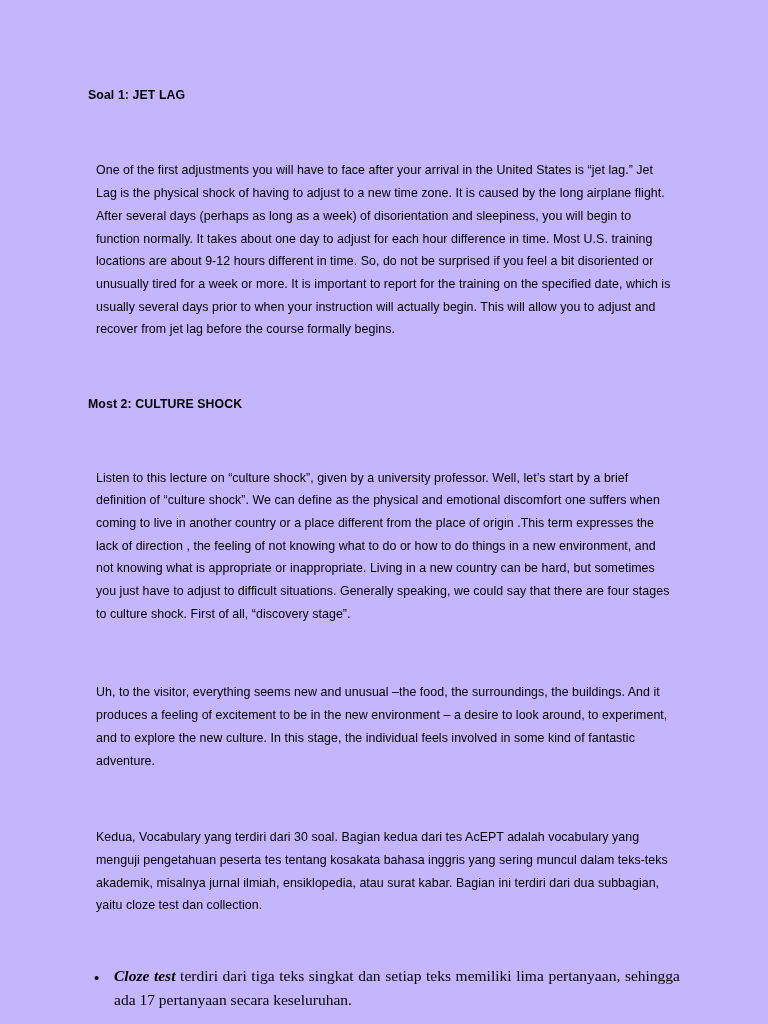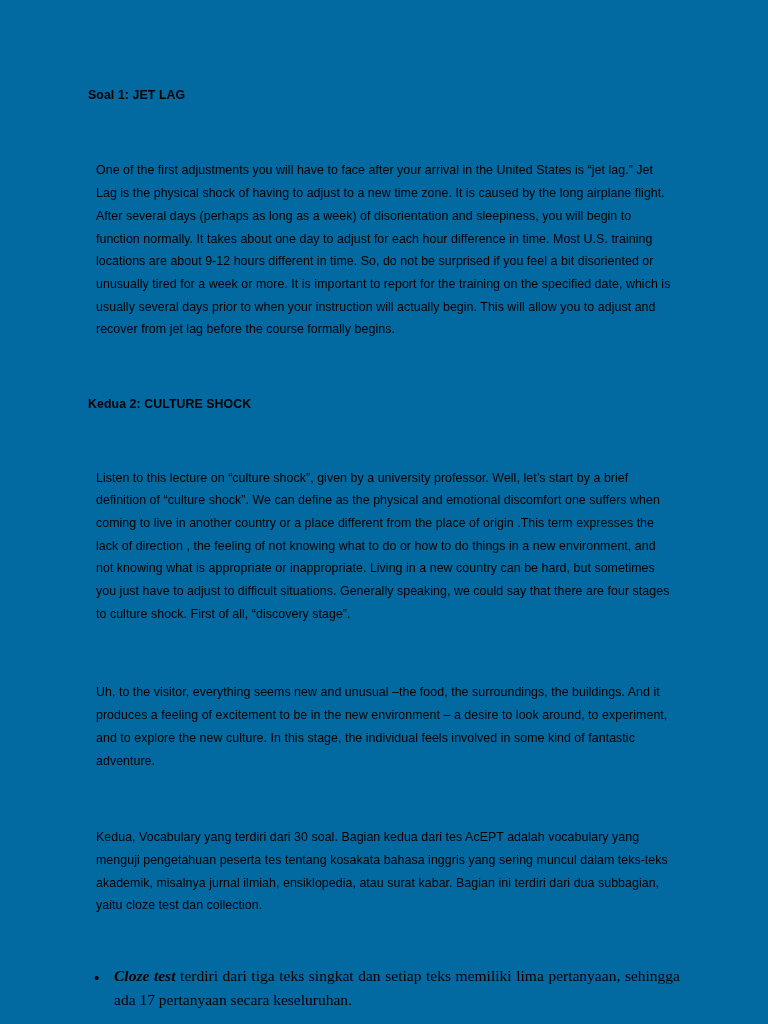--- a/index.html
+++ b/index.html
@@ -11,21 +11,21 @@
     width: 768px;
     height: 1024px;
     font-family: "Liberation Sans", sans-serif;
     color: #000000;
     overflow: hidden;
   }
   .page {
     position: relative;
     width: 768px;
     height: 1024px;
-    background: #0369a1;
+    background: #c4b5fd;
     box-sizing: border-box;
     padding: 86px 90px 0 88px;
   }
   .doc-body {
     width: 592px;
   }
   .heading {
     font-size: 12.3px;
     font-weight: bold;
     line-height: 1.5;
@@ -82,21 +82,21 @@
 
 <div class="page">
   <div class="doc-body">
 
     <p class="heading">Soal 1: JET LAG</p>
     <div class="gap-after-heading-1"></div>
 
     <p class="para">One of the first adjustments you will have to face after your arrival in the United States is “jet lag.” Jet Lag is the physical shock of having to adjust to a new time zone. It is caused by the long airplane flight. After several days (perhaps as long as a week) of disorientation and sleepiness, you will begin to function normally. It takes about one day to adjust for each hour difference in time. Most U.S. training locations are about 9-12 hours different in time. So, do not be surprised if you feel a bit disoriented or unusually tired for a week or more. It is important to report for the training on the specified date, which is usually several days prior to when your instruction will actually begin. This will allow you to adjust and recover from jet lag before the course formally begins.</p>
     <div class="gap-para-to-heading"></div>
 
-    <p class="heading">Kedua 2: CULTURE SHOCK</p>
+    <p class="heading">Most 2: CULTURE SHOCK</p>
     <div class="gap-heading-to-para"></div>
 
     <p class="para"> Listen to this lecture on “culture shock”, given by a university professor. Well, let’s start by a brief definition of “culture shock”. We can define as the physical and emotional discomfort one suffers when coming to live in another country or a place different from the place of origin .This term expresses the lack of direction , the feeling of not knowing what to do or how to do things in a new environment, and not knowing what is appropriate or inappropriate. Living in a new country can be hard, but sometimes you just have to adjust to difficult situations. Generally speaking, we could say that there are four stages to culture shock. First of all, “discovery stage”.</p>
     <div class="gap-para-to-para"></div>
 
     <p class="para">Uh, to the visitor, everything seems new and unusual –the food, the surroundings, the buildings. And it produces a feeling of excitement to be in the new environment – a desire to look around, to experiment, and to explore the new culture. In this stage, the individual feels involved in some kind of fantastic adventure.</p>
     <div class="gap-para-to-para-small"></div>
 
     <p class="para">Kedua, Vocabulary yang terdiri dari 30 soal. Bagian kedua dari tes AcEPT adalah vocabulary yang menguji pengetahuan peserta tes tentang kosakata bahasa inggris yang sering muncul dalam teks-teks akademik, misalnya jurnal ilmiah, ensiklopedia, atau surat kabar. Bagian ini terdiri dari dua subbagian, yaitu cloze test dan collection.</p>
     <div class="gap-before-bullet"></div>

